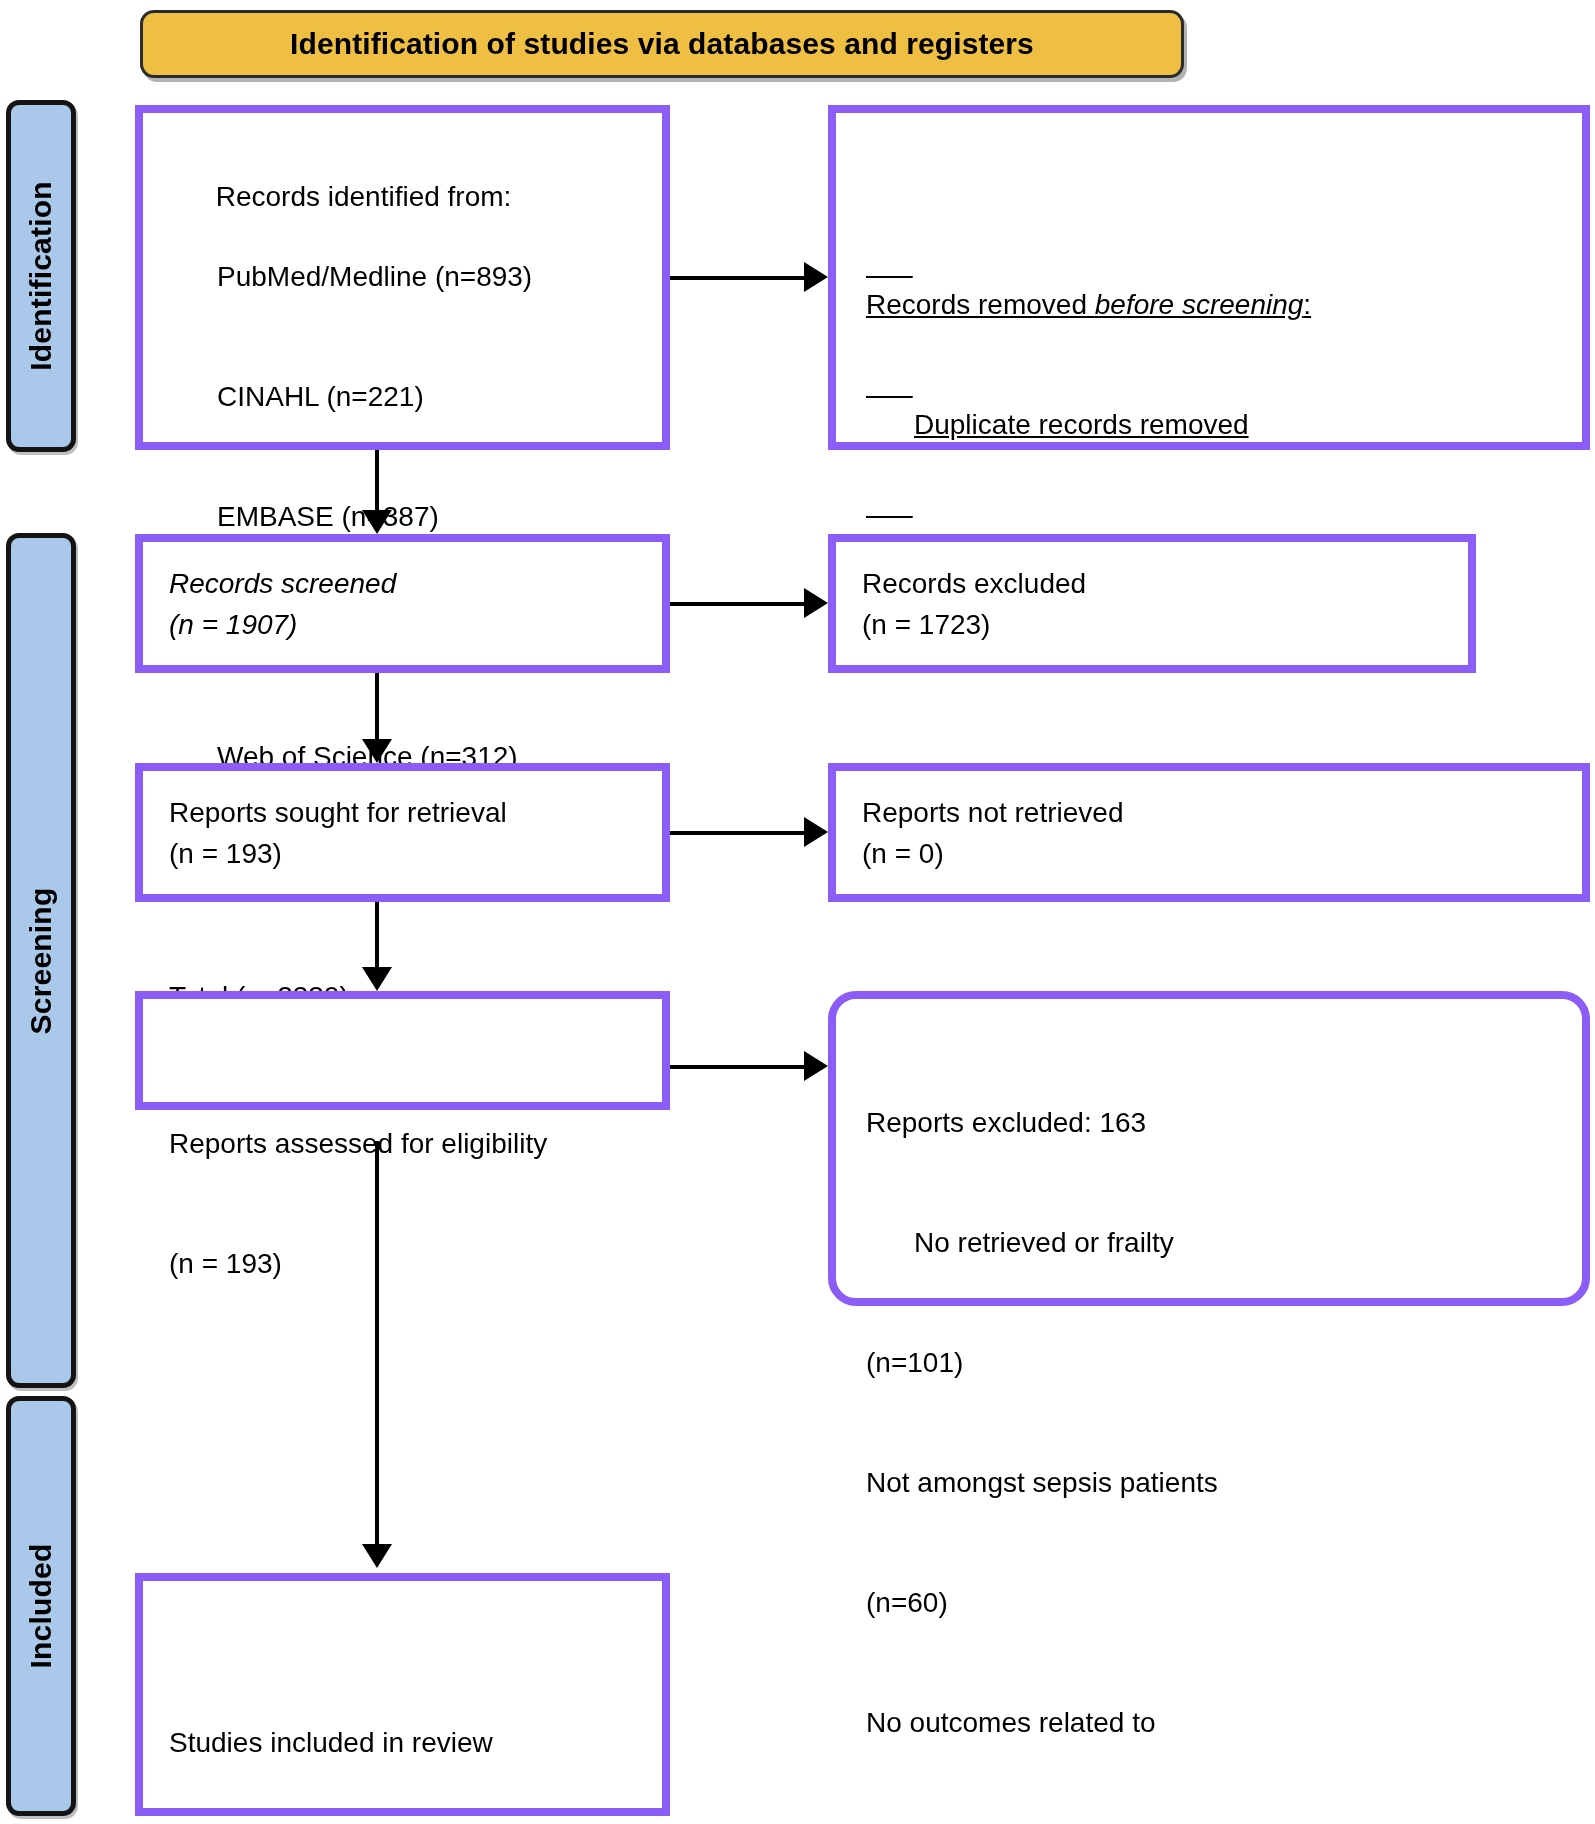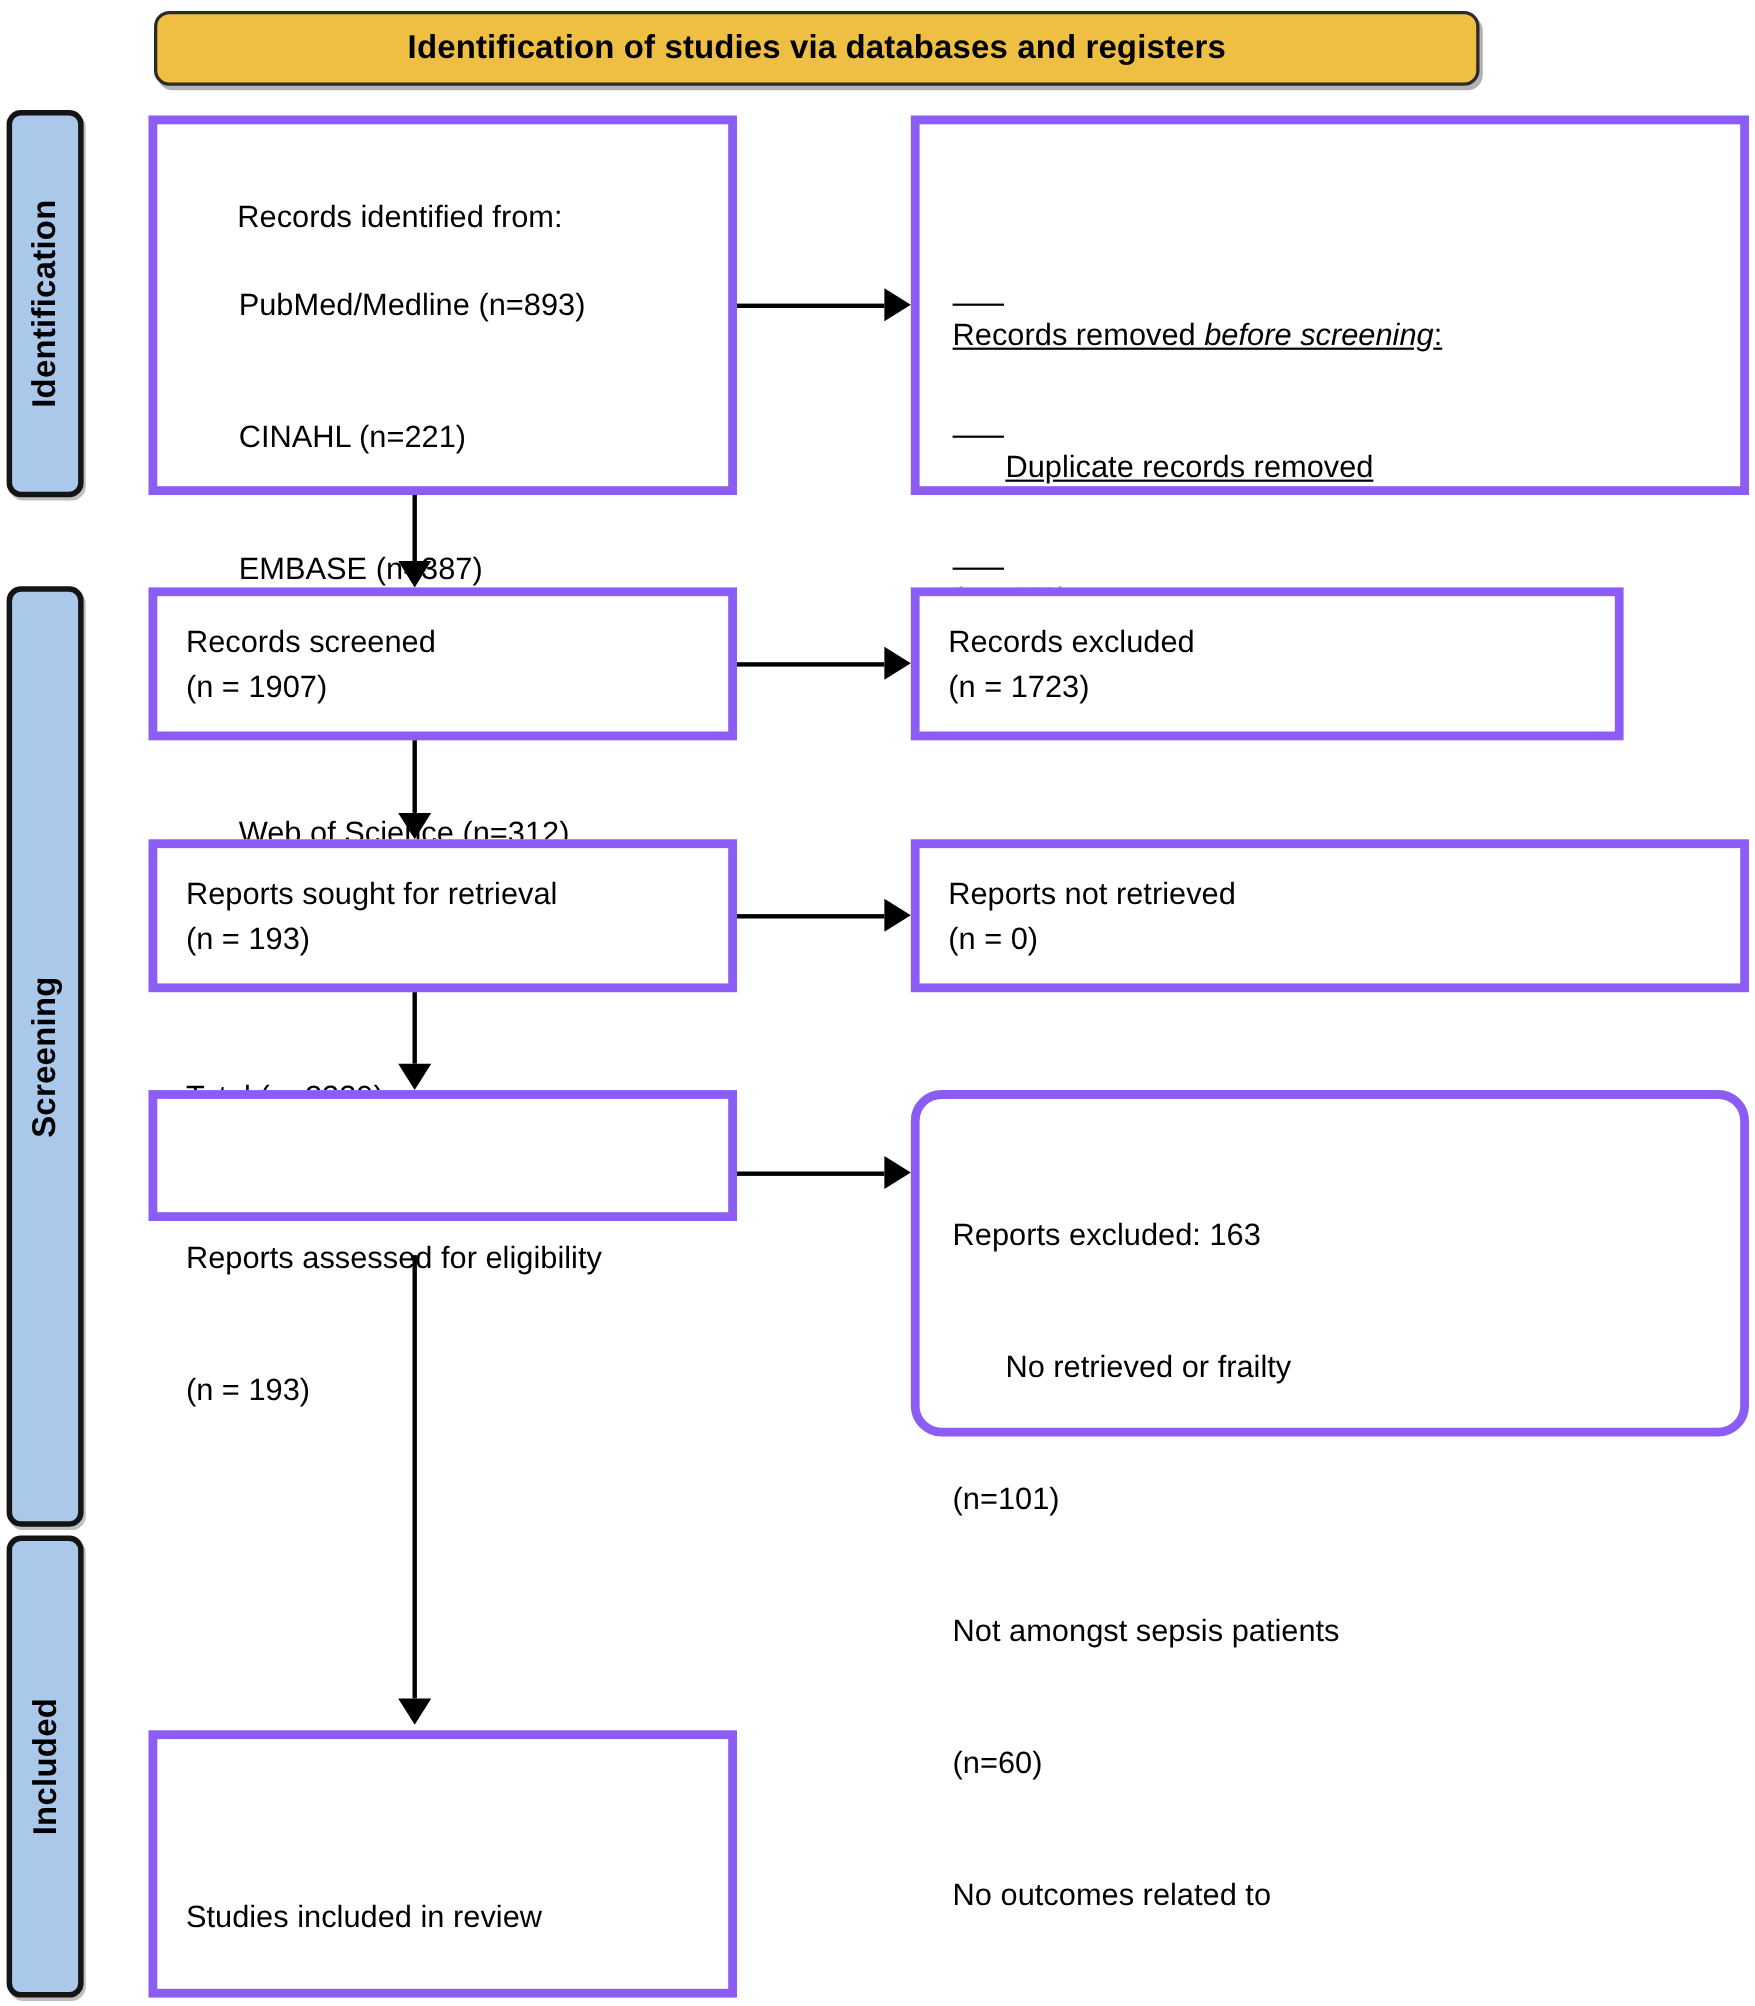--- a/index.html
+++ b/index.html
@@ -12,21 +12,21 @@
     width:1595px;
     height:1824px;
     background:#ffffff;
     overflow:hidden;
   }
 
   
   .banner{
     position:absolute;
     left:140px; top:10px;
-    width:1205px; height:68px;
+    width:1044px; height:68px;
     background:#eebf43;
     border:3px solid #2b2b2b;
     border-radius:14px;
     box-sizing:border-box;
     display:flex;
     align-items:center;
     justify-content:center;
     box-shadow:3px 4px 0 rgba(0,0,0,0.30);
     text-align:center;
   }
@@ -79,21 +79,21 @@
     font-size:28px;
     line-height:40px;
     color:#000;
     white-space:pre-wrap;
   }
   .indent{ padding-left:48px; display:block; }
   .ital{ font-style:italic; }
 
   
   #box-identified      { left:135px; top:105px;  width:535px; height:345px; }
-  #box-screened        { left:135px; top:534px;  width:535px; height:139px; }
+  #box-screened        { left:135px; top:534px;  width:535px; height:139px;font-style:italic; }
   #box-sought          { left:135px; top:763px;  width:535px; height:139px; }
   #box-assessed        { left:135px; top:991px;  width:535px; height:119px; }
   #box-included        { left:135px; top:1573px; width:535px; height:243px;padding-left:22px; }
 
   
   #box-removed         { left:828px; top:105px;  width:762px; height:345px; }
   #box-excluded-records{ left:828px; top:534px;  width:648px; height:139px; }
   #box-not-retrieved   { left:828px; top:763px;  width:762px; height:139px; }
   #box-excluded-reports{ left:828px; top:991px;  width:762px; height:315px;border-radius:28px; }
 

